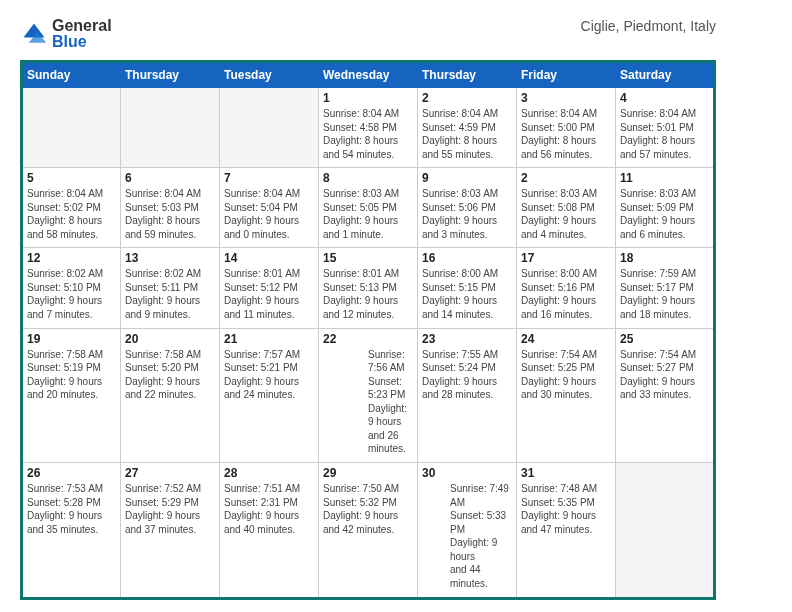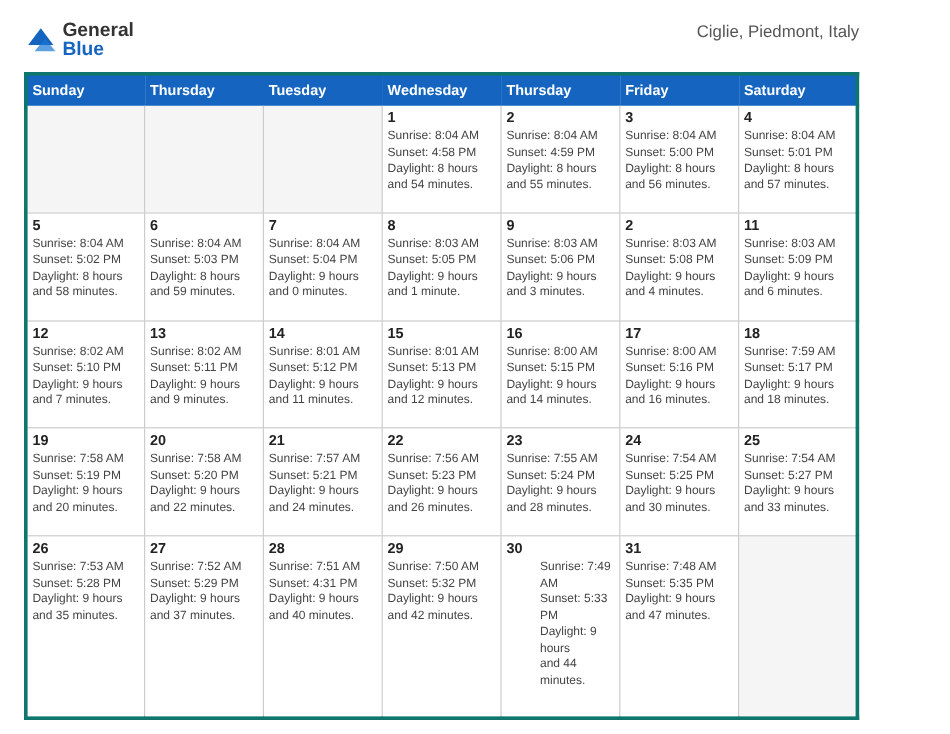--- a/index.html
+++ b/index.html
@@ -287,21 +287,21 @@
           </td>
           <td>
             <span class="day-number">21</span>
             <div class="day-info" style="white-space: pre-line;">Sunrise: 7:57 AM
 Sunset: 5:21 PM
 Daylight: 9 hours
 and 24 minutes.</div>
           </td>
           <td>
             <span class="day-number">22</span>
-            <div class="day-info" style="white-space: pre-line;">Sunrise: 7:56 AM
+            <div class="day-info" style="white-space: pre-line; margin-left: 45px;">Sunrise: 7:56 AM
 Sunset: 5:23 PM
 Daylight: 9 hours
 and 26 minutes.</div>
           </td>
           <td>
             <span class="day-number">23</span>
             <div class="day-info" style="white-space: pre-line;">Sunrise: 7:55 AM
 Sunset: 5:24 PM
 Daylight: 9 hours
 and 28 minutes.</div>
@@ -332,21 +332,21 @@
           <td>
             <span class="day-number">27</span>
             <div class="day-info" style="white-space: pre-line;">Sunrise: 7:52 AM
 Sunset: 5:29 PM
 Daylight: 9 hours
 and 37 minutes.</div>
           </td>
           <td>
             <span class="day-number">28</span>
             <div class="day-info" style="white-space: pre-line;">Sunrise: 7:51 AM
-Sunset: 4:31 PM
+Sunset: 2:31 PM
 Daylight: 9 hours
 and 40 minutes.</div>
           </td>
           <td>
             <span class="day-number">29</span>
             <div class="day-info" style="white-space: pre-line;">Sunrise: 7:50 AM
 Sunset: 5:32 PM
 Daylight: 9 hours
 and 42 minutes.</div>
           </td>

